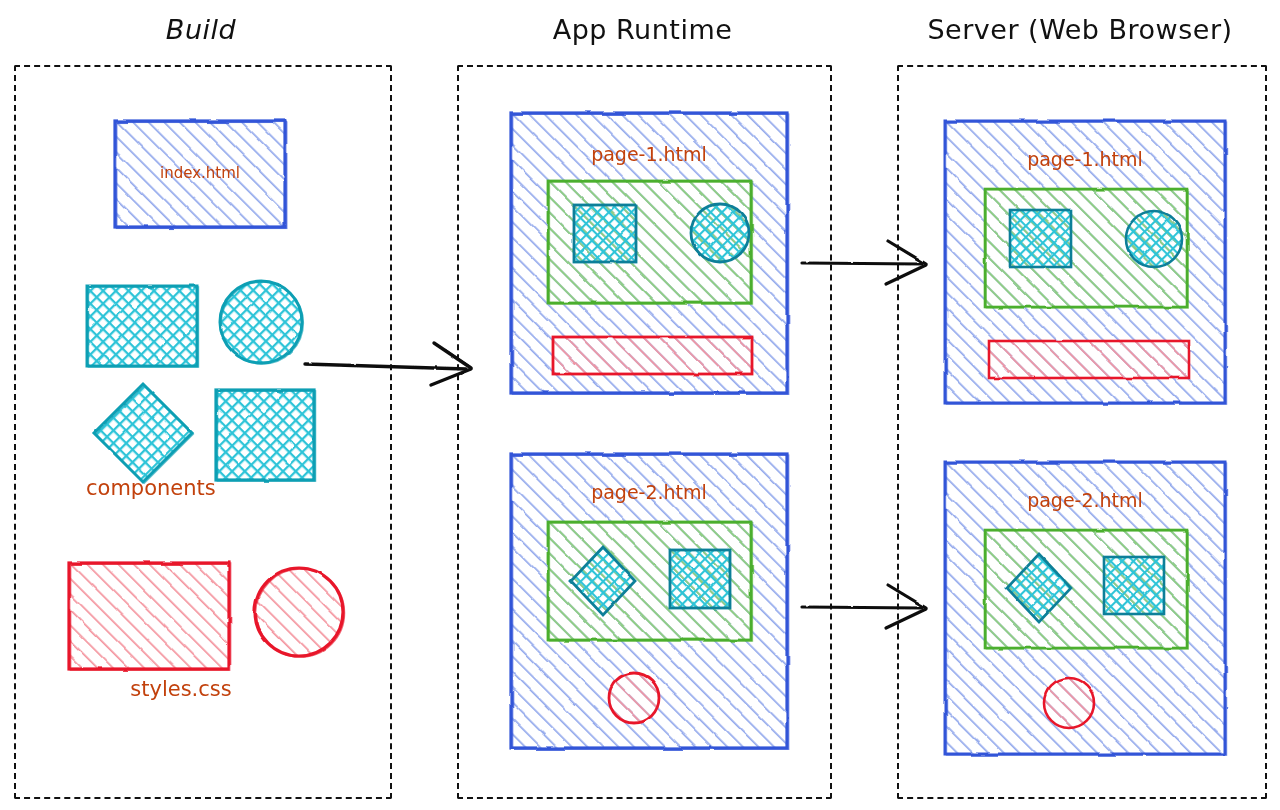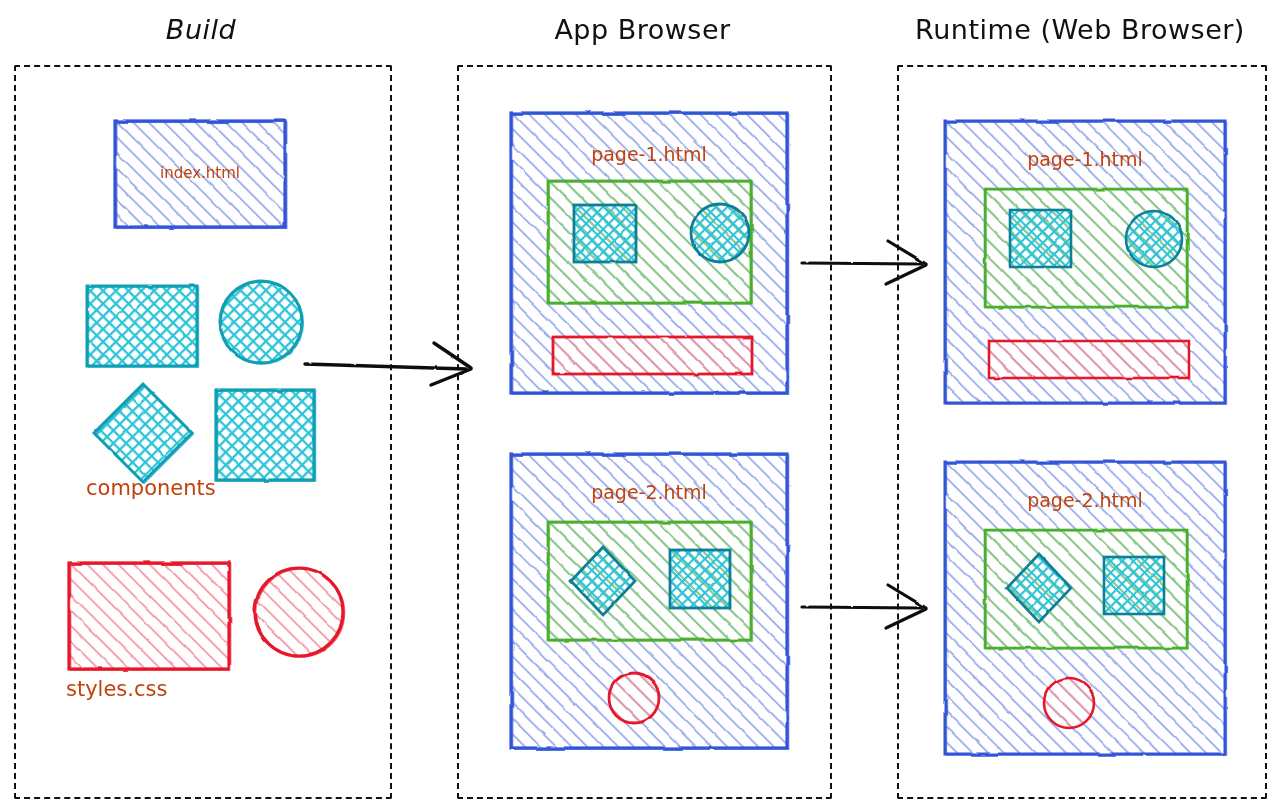--- a/index.html
+++ b/index.html
@@ -56,22 +56,22 @@
         <feDisplacementMap in="SourceGraphic" in2="n" scale="2.6" xChannelSelector="R" yChannelSelector="G"></feDisplacementMap>
         </filter>
       <filter id="roughS">
           <feTurbulence type="fractalNoise" baseFrequency="0.07" numOctaves="2" result="n"></feTurbulence>
         <feDisplacementMap in="SourceGraphic" in2="n" scale="1.9" xChannelSelector="R" yChannelSelector="G"></feDisplacementMap>
         </filter>
     </defs>
   </svg>
 
   <div class="col-title" style="left:14px;top:14px;width:374px;font-style:italic;">Build</div>
-  <div class="col-title" style="left:457px;top:14px;width:371px;">App Browser</div>
-  <div class="col-title" style="left:897px;top:14px;width:366px;">Runtime (Web Browser)</div>
+  <div class="col-title" style="left:457px;top:14px;width:371px;">App Runtime</div>
+  <div class="col-title" style="left:897px;top:14px;width:366px;">Server (Web Browser)</div>
 
   <div class="col-box" style="left:14px;top:65px;width:374px;height:730px;"></div>
   <div class="col-box" style="left:457px;top:65px;width:371px;height:730px;"></div>
   <div class="col-box" style="left:897px;top:65px;width:366px;height:730px;"></div>
 
   <div class="shape" style="left:112px;top:118px;">
     <svg width="176" height="112">
       <g filter="url(#rough)">
         <rect x="3" y="3" width="170" height="106" fill="url(#pBlue)" stroke="#3355d8" stroke-width="3.2"></rect>
         <rect x="3" y="3" width="170" height="106" fill="none" stroke="#3355d8" stroke-width="1.7" opacity=".7" transform="translate(1.6,1.2)"></rect>
@@ -127,21 +127,21 @@
   </div>
 
   <div class="shape" style="left:249px;top:562px;">
     <svg width="100" height="100">
       <g filter="url(#rough)">
         <circle cx="50" cy="50" r="44" fill="url(#pRed)" stroke="#e8192c" stroke-width="3.2"></circle>
         <circle cx="50" cy="50" r="44" fill="none" stroke="#e8192c" stroke-width="1.7" opacity=".65" transform="translate(1.4,1)"></circle>
       </g>
     </svg>
   </div>
-  <div class="hand lbl-group" style="left:66px;top:677px;width:230px;text-align:left;">styles.css</div>
+  <div class="hand lbl-group" style="left:66px;top:677px;width:230px;text-align:center;">styles.css</div>
 
   <div class="arrow" style="left:303px;top:338px;">
     <svg width="172" height="50">
       <g filter="url(#roughS)" stroke="#111" fill="none" stroke-width="3.4" stroke-linecap="round">
         <line x1="2" y1="26" x2="163" y2="31"></line>
         <line x1="131" y1="5" x2="168" y2="30"></line>
         <line x1="128" y1="47" x2="168" y2="31"></line>
         <line x1="142" y1="12" x2="167" y2="29" stroke-width="2.2"></line>
       </g>
     </svg>

